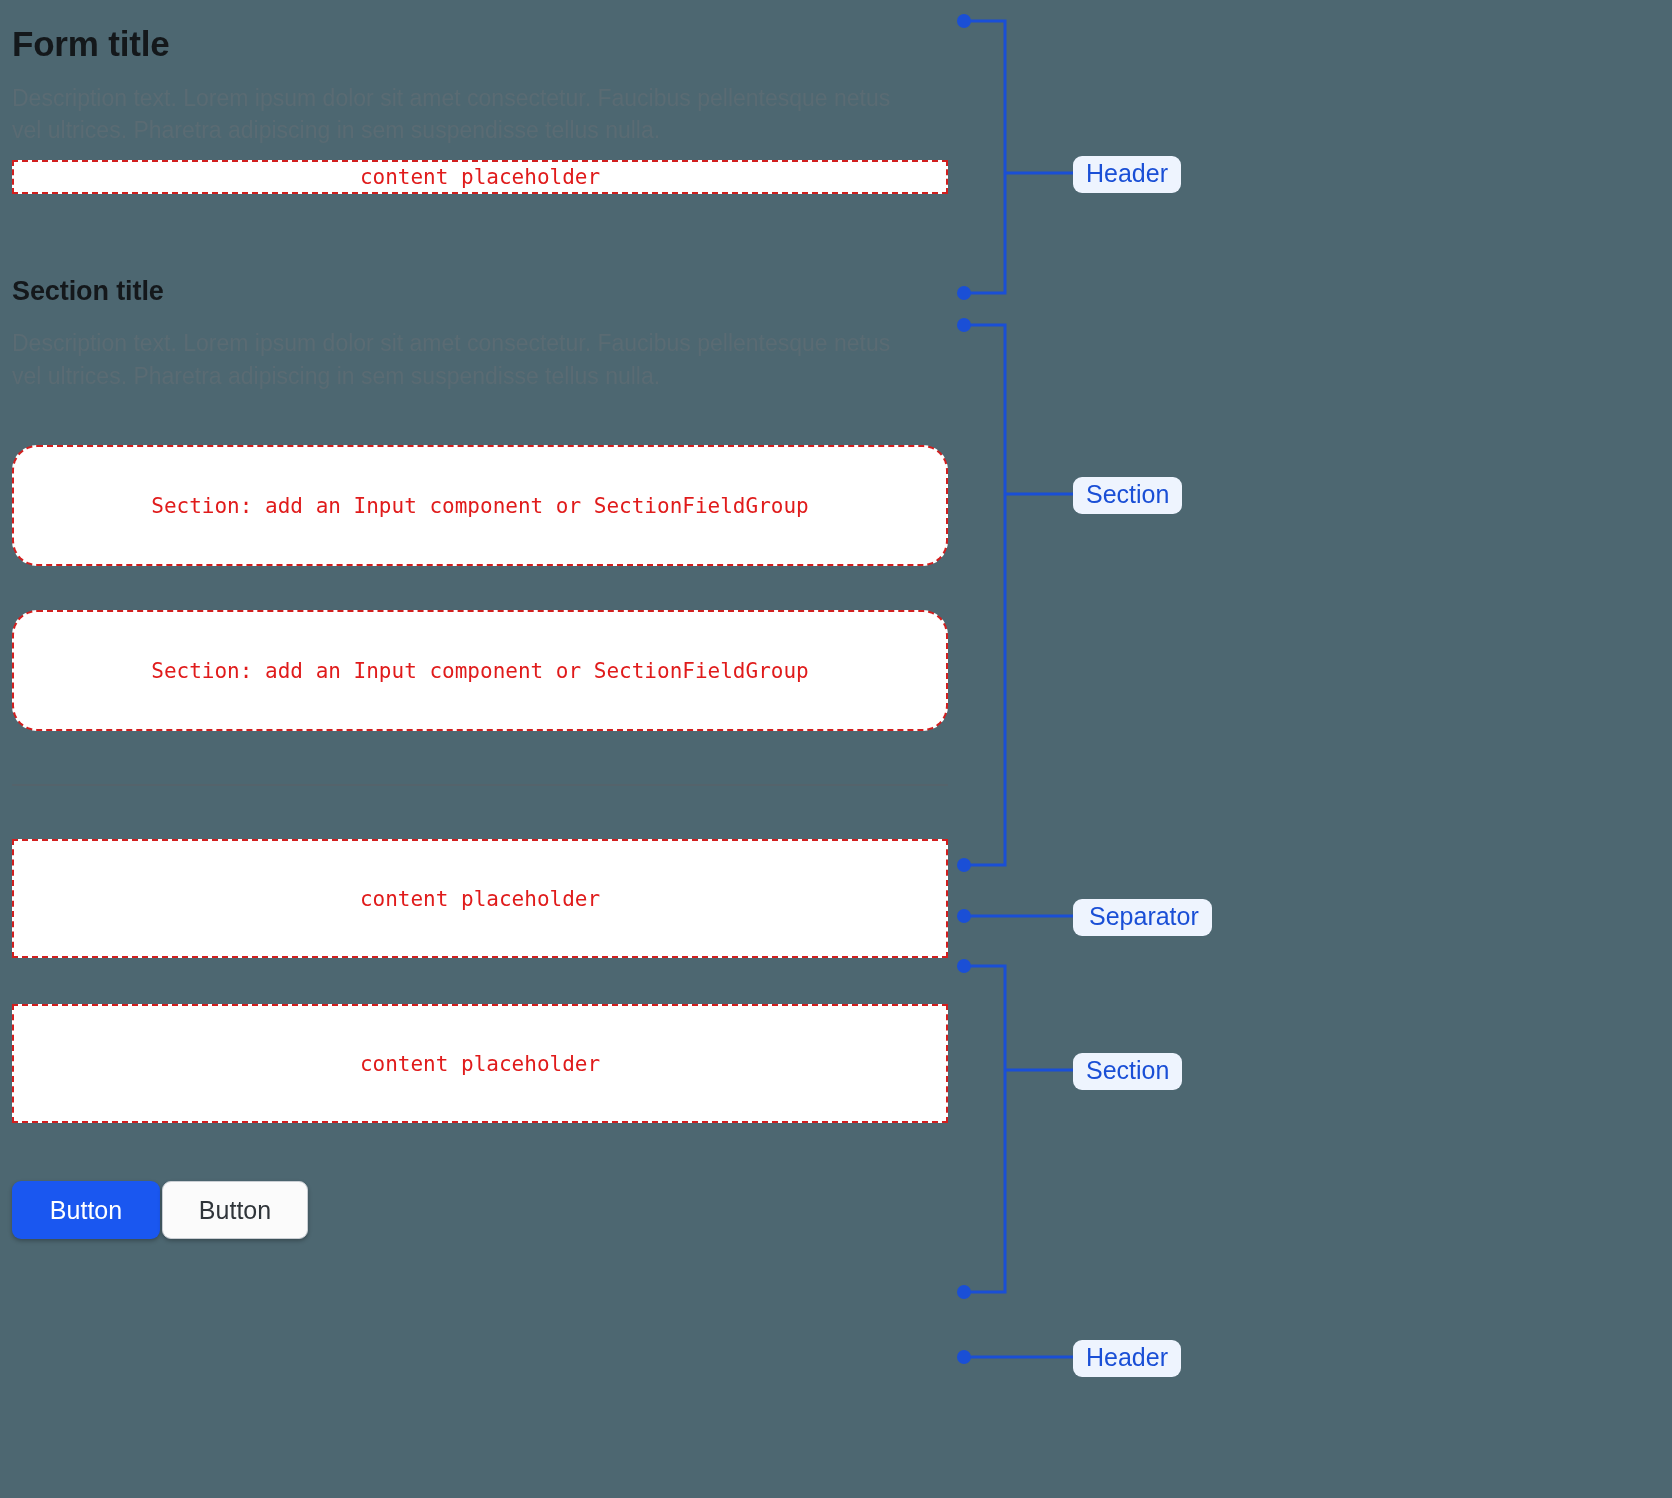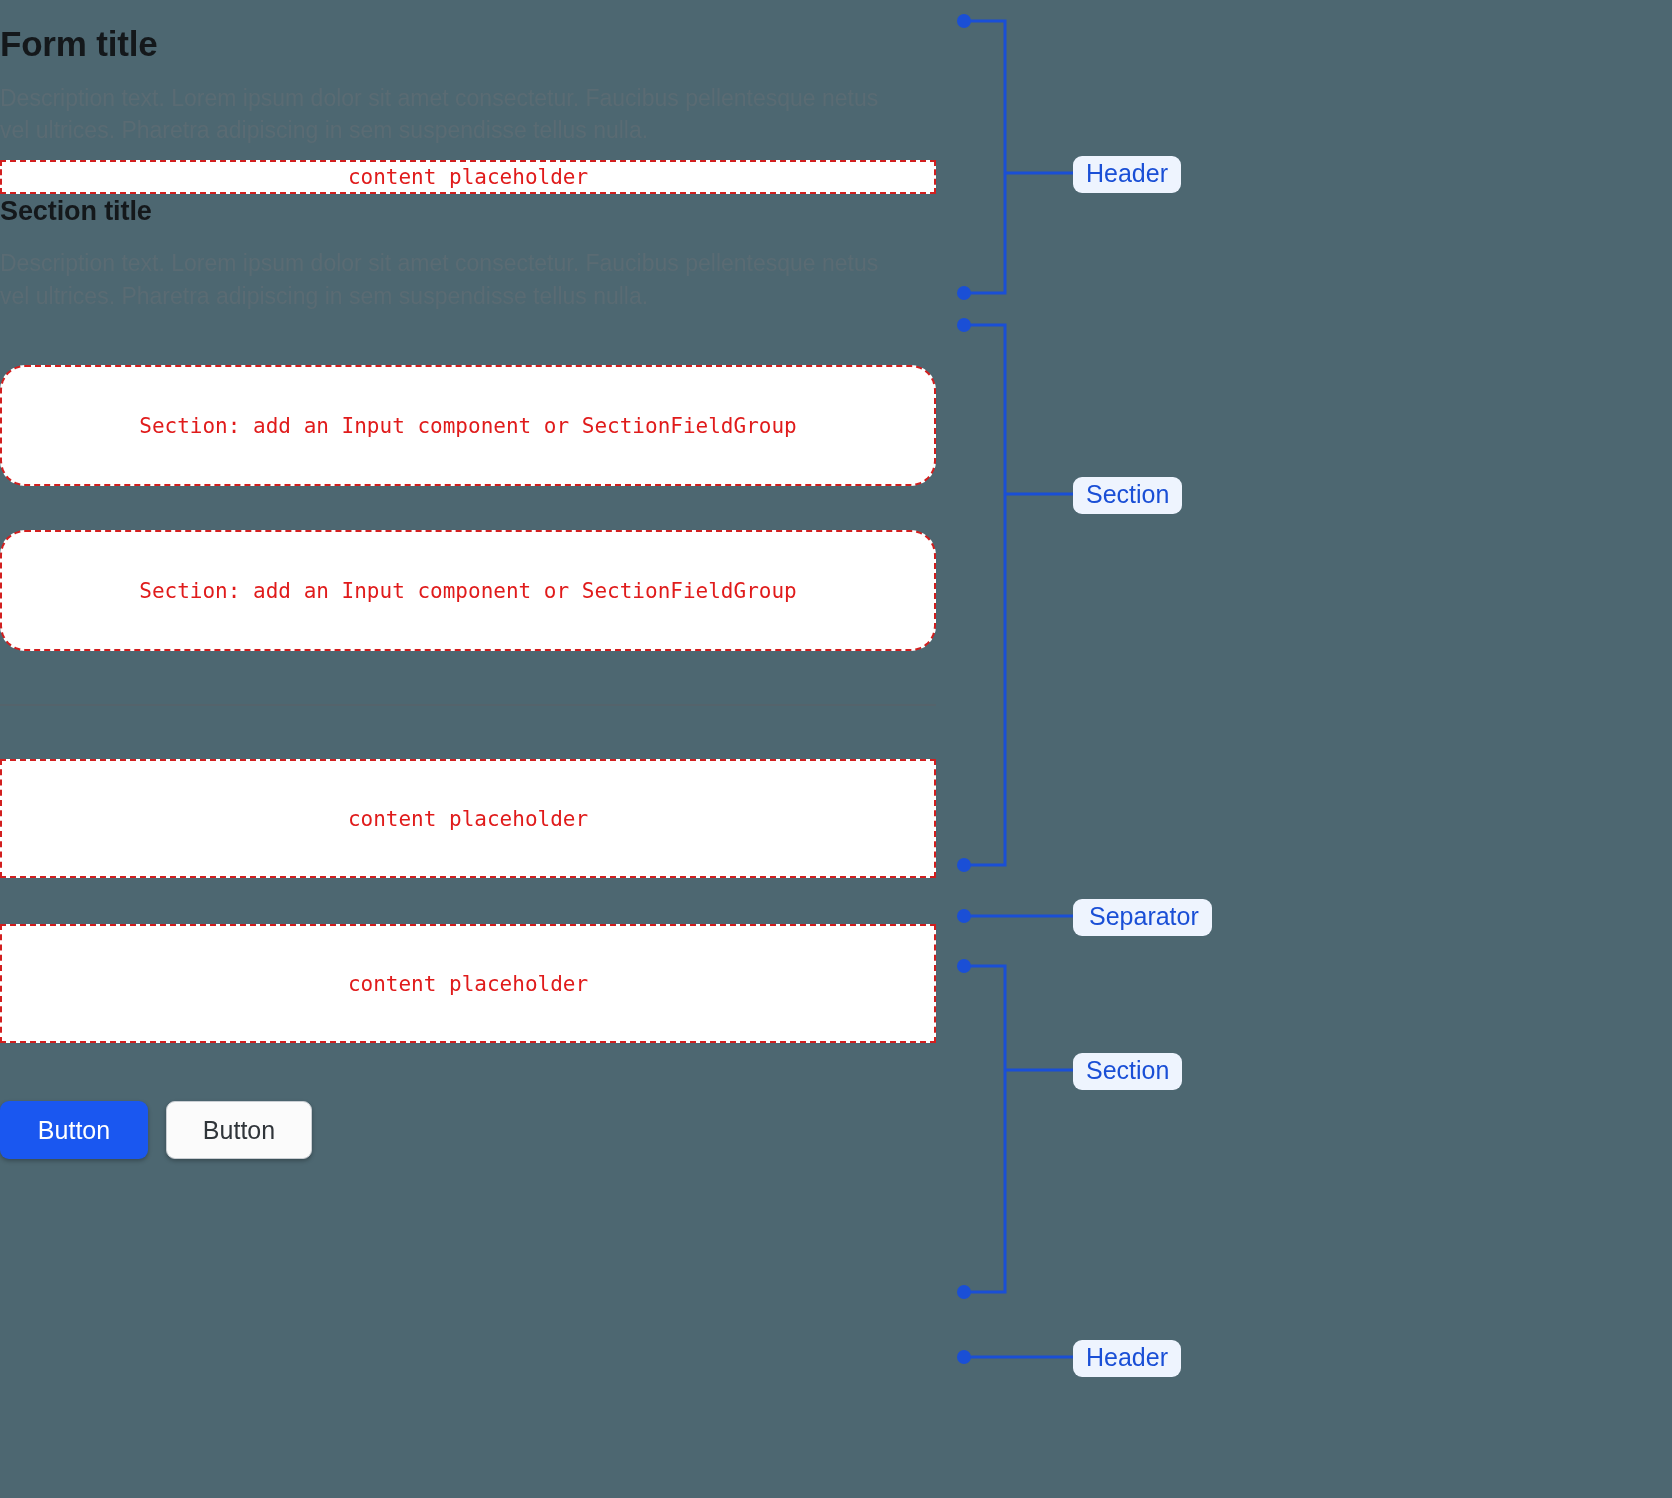--- a/index.html
+++ b/index.html
@@ -11,21 +11,21 @@
     height: 1498px;
     background: #4d6771;
     font-family: "Liberation Sans", sans-serif;
     overflow: hidden;
     position: relative;
   }
 
   
   .form-root {
     position: absolute;
-    left: 0;
+    left: 12px;
     top: 0;
     width: 936px;
   }
 
   .form-title {
     font-size: 35px;
     font-weight: 700;
     color: #14181b;
     letter-spacing: -0.2px;
     margin: 22px 0 0 0;
@@ -71,21 +71,21 @@
   .separator {
     width: 936px;
     height: 0;
     border-top: 2px solid #54636b;
   }
 
   
   .footer-row {
     display: flex;
     align-items: flex-end;
-    gap: 18px;
+    gap: 2px;
   }
   .btn {
     box-sizing: border-box;
     font-family: "Liberation Sans", sans-serif;
     font-size: 25px;
     border-radius: 9px;
     height: 58px;
     display: inline-flex;
     align-items: center;
     justify-content: center;
@@ -137,21 +137,21 @@
 <body>
 
 <div class="form-root">
 
   <h1 class="form-title">Form title</h1>
 
   <p class="description" style="margin-top:16px;">Description text. Lorem ipsum dolor sit amet consectetur. Faucibus pellentesque netus vel ultrices. Pharetra adipiscing in sem suspendisse tellus nulla.</p>
 
   <div class="placeholder thin" style="margin-top:13px;">content placeholder</div>
 
-  <h2 class="section-title" style="">Section title</h2>
+  <h2 class="section-title" style="margin-top:80px;">Section title</h2>
 
   <p class="description" style="margin-top:18px;">Description text. Lorem ipsum dolor sit amet consectetur. Faucibus pellentesque netus vel ultrices. Pharetra adipiscing in sem suspendisse tellus nulla.</p>
 
   <div class="placeholder tall" style="margin-top:53px;">Section: add an Input component or SectionFieldGroup</div>
 
   <div class="placeholder tall" style="margin-top:44px;">Section: add an Input component or SectionFieldGroup</div>
 
   <div class="separator" style="margin-top:53px;"></div>
 
   <div class="placeholder medium" style="margin-top:53px;">content placeholder</div>

